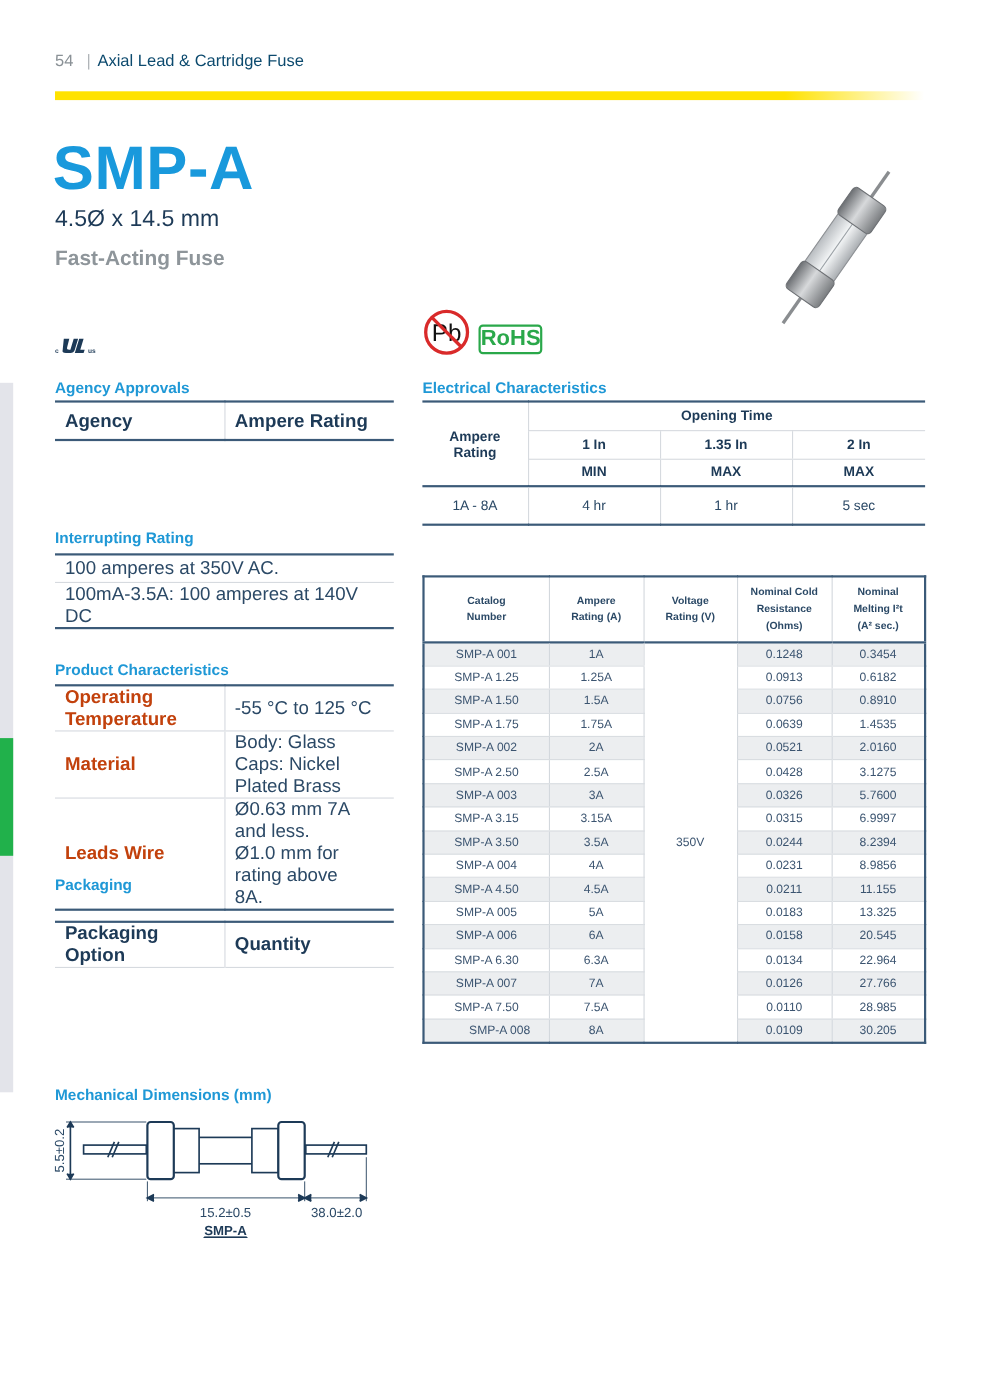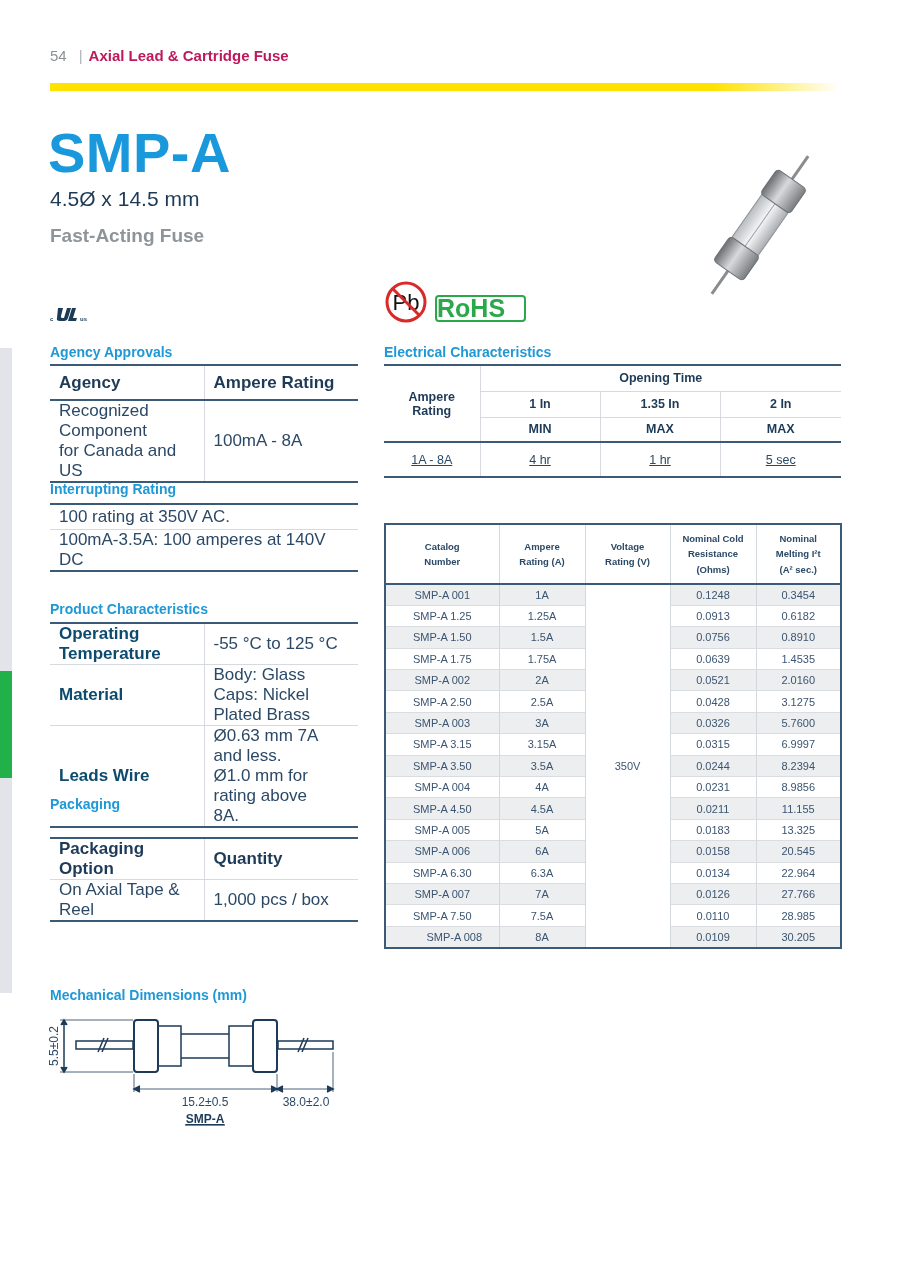--- a/index.html
+++ b/index.html
@@ -5,63 +5,63 @@
   * { box-sizing: border-box; margin: 0; padding: 0; }
   html, body { width: 900px; height: 1273px; background: #ffffff; overflow: hidden; }
   body { position: relative; font-family: "Liberation Sans", sans-serif; color: #1d3a57; }
 
   .abs { position: absolute; }
 
   
   .page-header { left: 50px; top: 47px; font-size: 15px; color: #8a9196; }
   .page-header .pg { font-weight: normal; }
   .page-header .sep { margin: 0 6px 0 12px; color: #b0b4b8; }
-  .page-header .sect { font-weight: bold; color: #be185d; }
+  .page-header .sect { font-weight: normal; color: #0c4a6e; }
   .yellow-bar { left: 50px; top: 83px; width: 790px; height: 8px;
     background: linear-gradient(to right, #ffe200 0%, #ffe200 84%, rgba(255,226,0,0.25) 96%, rgba(255,255,255,0) 100%); }
 
   
   .side-tab { left: 0; top: 348px; width: 12px; height: 645px; background: #e3e4ea; }
   .side-tab-active { left: 0; top: 671px; width: 12px; height: 107px; background: #21b14b; }
 
   
   .title { left: 48px; top: 120px; font-size: 56px; font-weight: bold; color: #1999dc; letter-spacing: 0.5px; }
   .subtitle { left: 50px; top: 187px; font-size: 21px; color: #1d3a57; }
   .tagline { left: 50px; top: 225px; font-size: 19px; font-weight: bold; color: #8e959a; }
 
   .ul-mark { left: 50px; top: 303px; width: 40px; height: 20px; }
   .pb-icon { left: 384px; top: 280px; width: 44px; height: 44px; }
-  .rohs-badge { left: 435px; top: 295px; width: 91px; height: 27px; border: 2px solid #2aa84a; border-radius: 4px;
-    color: #2aa84a; font-weight: bold; font-size: 25px; text-align: left; line-height: 23px; }
+  .rohs-badge { left: 435px; top: 295px; width: 58px; height: 27px; border: 2px solid #2aa84a; border-radius: 4px;
+    color: #2aa84a; font-weight: bold; font-size: 20px; text-align: left; line-height: 23px; }
   .fuse-image { left: 700px; top: 140px; width: 120px; height: 170px; }
 
   
   .sec-title { font-size: 14px; font-weight: bold; color: #1f98d6; }
 
   
   table { border-collapse: collapse; font-family: "Liberation Sans", sans-serif; }
   .ltable { width: 308px; font-size: 17px; color: #2b4966; }
   .ltable td, .ltable th { padding: 0 9px; text-align: left; vertical-align: middle; }
   .ltable th { font-weight: bold; color: #1d3a57; }
   .ltable tr { border-bottom: 1px solid #d6dadf; }
   .ltable tr.top { border-top: 2px solid #3b5a78; }
   .ltable tr.last { border-bottom: 2px solid #3b5a78; }
   .ltable tr.hdr { border-bottom: 2px solid #3b5a78; }
   .ltable .c1 { border-right: 1px solid #d6dadf; }
-  .ltable .bold { font-weight: bold; color: #0c4a6e; margin-top: 16px; }
+  .ltable .bold { font-weight: bold; color: #c2410c; margin-top: 16px; }
 
   
   .etable { width: 457px; font-size: 12.5px; color: #2b4966; }
   .etable th, .etable td { text-align: center; vertical-align: middle; }
   .etable th { font-weight: bold; color: #1d3a57; }
   .etable thead tr:first-child { border-top: 2px solid #3b5a78; }
   .etable .bl { border-left: 1px solid #d6dadf; }
   .etable .bb { border-bottom: 1px solid #d6dadf; }
   .etable thead tr:last-child { border-bottom: 2px solid #3b5a78; }
-  .etable tbody tr { border-bottom: 2px solid #3b5a78; text-decoration: underline; }
+  .etable tbody tr { border-bottom: 2px solid #3b5a78; }
 
   
   .ctable { width: 458px; font-size: 11px; color: #3b5470; border: 2px solid #3b5a78; }
   .ctable th { font-size: 9.5px; font-weight: bold; color: #2b4966; line-height: 15.5px; height: 60px; border-bottom: 2px solid #3b5a78; }
   .ctable th, .ctable td { text-align: center; vertical-align: middle; border-left: 1px solid #d3d8dd; }
   .ctable td { height: 21.4px; border-bottom: 1px solid #d9dde1; }
   .ctable tbody tr:nth-child(odd) td { background: #eceef0; }
   .ctable tbody tr td.volt { background: #ffffff !important; font-size: 11px; }
 
   
@@ -125,35 +125,28 @@
   </svg>
 </div>
 
 <div class="abs sec-title" style="left:50px; top:344px;">Agency Approvals</div>
 <table class="abs ltable" style="left:50px; top:364px;">
   <tbody>
       <tr class="top hdr" style="height:35px;">
     <th class="c1" style="width:154px;">Agency</th>
     <th>Ampere Rating</th>
   </tr>
-  <tr class="last" style="height:35px;">
-    <td class="c1">
-      <div>Recognized Component</div>
-      <div>for Canada and US</div>
-    </td>
-    <td>100mA - 8A</td>
-  </tr>
 </tbody>
   </table>
 
 <div class="abs sec-title" style="left:50px; top:481px;">Interrupting Rating</div>
 <table class="abs ltable" style="left:50px; top:503px;">
   <tbody>
       <tr class="top" style="height:25px;">
-    <td>100 rating at 350V AC.</td>
+    <td>100 amperes at 350V AC.</td>
   </tr>
   <tr class="last" style="height:25px;">
     <td>100mA-3.5A: 100 amperes at 140V DC</td>
   </tr>
 </tbody>
   </table>
 
 <div class="abs sec-title" style="left:50px; top:601px;">Product Characteristics</div>
 <table class="abs ltable" style="left:50px; top:622px;">
   <tbody>
@@ -178,24 +171,20 @@
   </tr>
 </tbody>
   </table>
 
 <div class="abs sec-title" style="left:50px; top:796px;">Packaging</div>
 <table class="abs ltable" style="left:50px; top:837px;">
   <tbody>
       <tr class="top" style="height:35px;">
     <th class="c1" style="width:154px;">Packaging Option</th>
     <th>Quantity</th>
-  </tr>
-  <tr class="last" style="height:34px;">
-    <td class="c1">On Axial Tape &amp; Reel</td>
-    <td>1,000 pcs / box</td>
   </tr>
 </tbody>
   </table>
 
 <div class="abs sec-title" style="left:384px; top:344px;">Electrical Characteristics</div>
 <table class="abs etable" style="left:384px; top:364px;">
   <thead>
     <tr style="height:26px;">
       <th rowspan="3" style="width:96px;">
         <div>Ampere</div>

